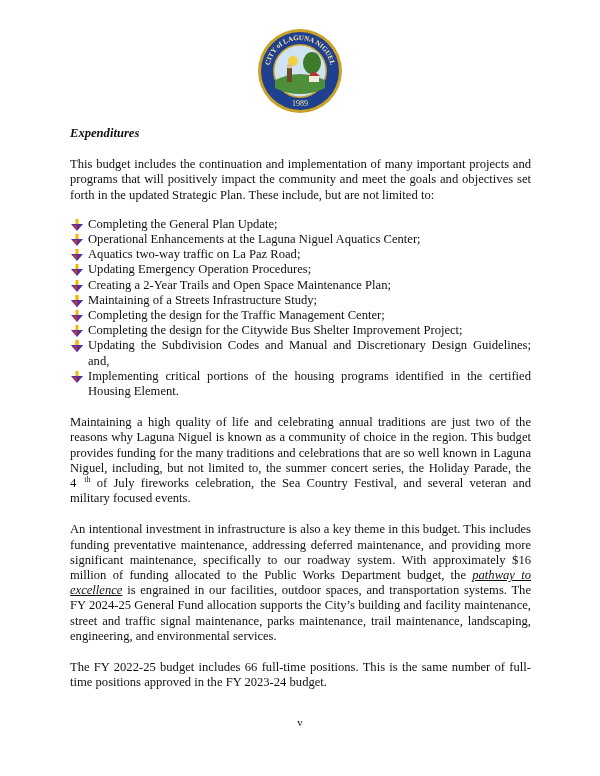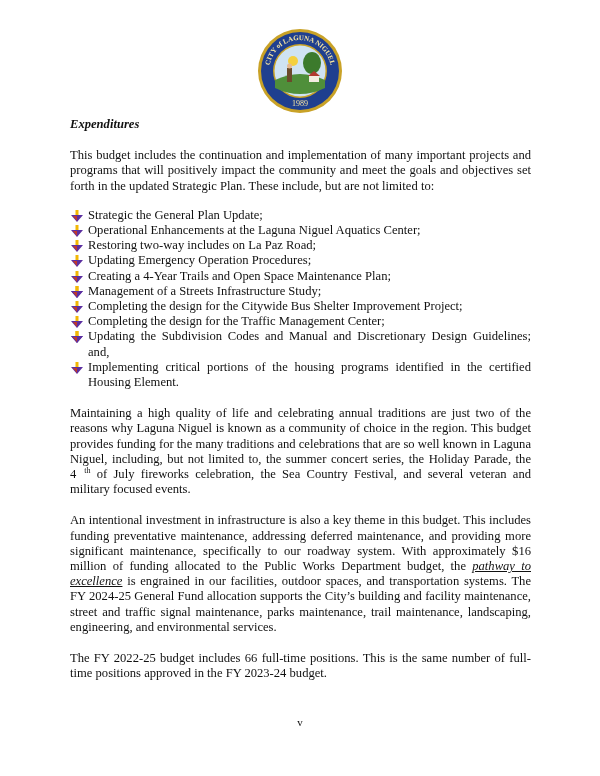--- a/index.html
+++ b/index.html
@@ -1,19 +1,19 @@
 <!DOCTYPE html>
 <html><head>
 <meta charset="utf-8">
 <style>
   html, body { margin: 0; padding: 0; background: #ffffff; }
   body { width: 600px; height: 776px; position: relative; overflow: hidden;
          font-family: "Liberation Serif", "DejaVu Serif", serif; color: #111; }
   .seal { position: absolute; left: 257px; top: 28px; width: 86px; height: 86px; }
-  .content { position: absolute; left: 70px; top: 117px; width: 461px; font-size: 12.6px; line-height: 15.2px; font-family: Liberation Serif, serif; }
+  .content { position: absolute; left: 70px; top: 126px; width: 461px; font-size: 12.6px; line-height: 15.2px; font-family: Liberation Serif, serif; }
   .heading { font-weight: bold; font-style: italic; margin: 0 0 14px 0; }
   p { margin: 16px 0 14px 0; text-align: justify; }
   ul.bullets { list-style: none; margin: 0 0 14px 0; padding: 0; }
   ul.bullets li { position: relative; padding-left: 18px; text-align: justify; }
   ul.bullets li .arrow { position: absolute; left: 1px; top: 2px; width: 12px; height: 12px; }
   .link { font-style: italic; text-decoration: underline; }
   sup { font-size: 8px; line-height: 0; padding-left: 8px; }
   .page-num { position: absolute; left: 0; width: 600px; top: 716px; text-align: center; font-size: 11px; }
 </style>
 </head>
@@ -46,100 +46,100 @@
 
   <ul class="bullets" id="bullet-list">
       <li>
     <span class="arrow">
       <svg viewBox="0 0 12 12" width="12" height="12">
         <rect x="4.5" y="0" width="3" height="6" fill="#f2b705"></rect>
         <polygon points="0,5 12,5 6,12" fill="#5b2fa0"></polygon>
         <polygon points="2,6 6,11 6,6" fill="#c0392b"></polygon>
       </svg>
     </span>
-    <span class="item-text">Strategic the General Plan Update;</span>
+    <span class="item-text">Completing the General Plan Update;</span>
   </li>
       <li>
     <span class="arrow">
       <svg viewBox="0 0 12 12" width="12" height="12">
         <rect x="4.5" y="0" width="3" height="6" fill="#f2b705"></rect>
         <polygon points="0,5 12,5 6,12" fill="#5b2fa0"></polygon>
         <polygon points="2,6 6,11 6,6" fill="#c0392b"></polygon>
       </svg>
     </span>
     <span class="item-text">Operational Enhancements at the Laguna Niguel Aquatics Center;</span>
   </li>
       <li>
     <span class="arrow">
       <svg viewBox="0 0 12 12" width="12" height="12">
         <rect x="4.5" y="0" width="3" height="6" fill="#f2b705"></rect>
         <polygon points="0,5 12,5 6,12" fill="#5b2fa0"></polygon>
         <polygon points="2,6 6,11 6,6" fill="#c0392b"></polygon>
       </svg>
     </span>
-    <span class="item-text">Restoring two-way includes on La Paz Road;</span>
+    <span class="item-text">Aquatics two-way traffic on La Paz Road;</span>
   </li>
       <li>
     <span class="arrow">
       <svg viewBox="0 0 12 12" width="12" height="12">
         <rect x="4.5" y="0" width="3" height="6" fill="#f2b705"></rect>
         <polygon points="0,5 12,5 6,12" fill="#5b2fa0"></polygon>
         <polygon points="2,6 6,11 6,6" fill="#c0392b"></polygon>
       </svg>
     </span>
     <span class="item-text">Updating Emergency Operation Procedures;</span>
   </li>
       <li>
     <span class="arrow">
       <svg viewBox="0 0 12 12" width="12" height="12">
         <rect x="4.5" y="0" width="3" height="6" fill="#f2b705"></rect>
         <polygon points="0,5 12,5 6,12" fill="#5b2fa0"></polygon>
         <polygon points="2,6 6,11 6,6" fill="#c0392b"></polygon>
       </svg>
     </span>
-    <span class="item-text">Creating a 4-Year Trails and Open Space Maintenance Plan;</span>
+    <span class="item-text">Creating a 2-Year Trails and Open Space Maintenance Plan;</span>
   </li>
       <li>
     <span class="arrow">
       <svg viewBox="0 0 12 12" width="12" height="12">
         <rect x="4.5" y="0" width="3" height="6" fill="#f2b705"></rect>
         <polygon points="0,5 12,5 6,12" fill="#5b2fa0"></polygon>
         <polygon points="2,6 6,11 6,6" fill="#c0392b"></polygon>
       </svg>
     </span>
   </li>
       <li>
     <span class="arrow">
       <svg viewBox="0 0 12 12" width="12" height="12">
         <rect x="4.5" y="0" width="3" height="6" fill="#f2b705"></rect>
         <polygon points="0,5 12,5 6,12" fill="#5b2fa0"></polygon>
         <polygon points="2,6 6,11 6,6" fill="#c0392b"></polygon>
       </svg>
     </span>
-    <span class="item-text">Management of a Streets Infrastructure Study;</span>
+    <span class="item-text">Maintaining of a Streets Infrastructure Study;</span>
+  </li>
+      <li>
+    <span class="arrow">
+      <svg viewBox="0 0 12 12" width="12" height="12">
+        <rect x="4.5" y="0" width="3" height="6" fill="#f2b705"></rect>
+        <polygon points="0,5 12,5 6,12" fill="#5b2fa0"></polygon>
+        <polygon points="2,6 6,11 6,6" fill="#c0392b"></polygon>
+      </svg>
+    </span>
+    <span class="item-text">Completing the design for the Traffic Management Center;</span>
   </li>
       <li>
     <span class="arrow">
       <svg viewBox="0 0 12 12" width="12" height="12">
         <rect x="4.5" y="0" width="3" height="6" fill="#f2b705"></rect>
         <polygon points="0,5 12,5 6,12" fill="#5b2fa0"></polygon>
         <polygon points="2,6 6,11 6,6" fill="#c0392b"></polygon>
       </svg>
     </span>
     <span class="item-text">Completing the design for the Citywide Bus Shelter Improvement Project;</span>
-  </li>
-      <li>
-    <span class="arrow">
-      <svg viewBox="0 0 12 12" width="12" height="12">
-        <rect x="4.5" y="0" width="3" height="6" fill="#f2b705"></rect>
-        <polygon points="0,5 12,5 6,12" fill="#5b2fa0"></polygon>
-        <polygon points="2,6 6,11 6,6" fill="#c0392b"></polygon>
-      </svg>
-    </span>
-    <span class="item-text">Completing the design for the Traffic Management Center;</span>
   </li>
       <li>
     <span class="arrow">
       <svg viewBox="0 0 12 12" width="12" height="12">
         <rect x="4.5" y="0" width="3" height="6" fill="#f2b705"></rect>
         <polygon points="0,5 12,5 6,12" fill="#5b2fa0"></polygon>
         <polygon points="2,6 6,11 6,6" fill="#c0392b"></polygon>
       </svg>
     </span>
   </li>

